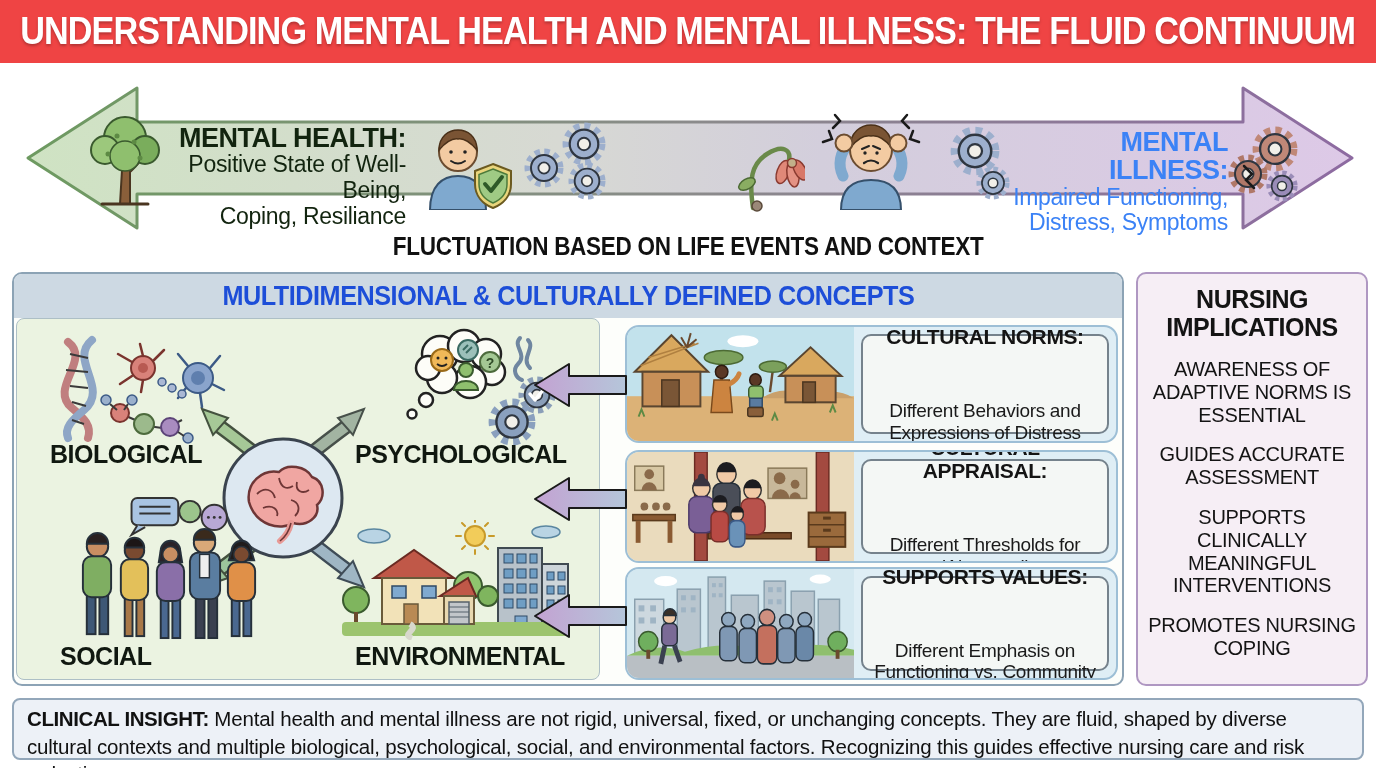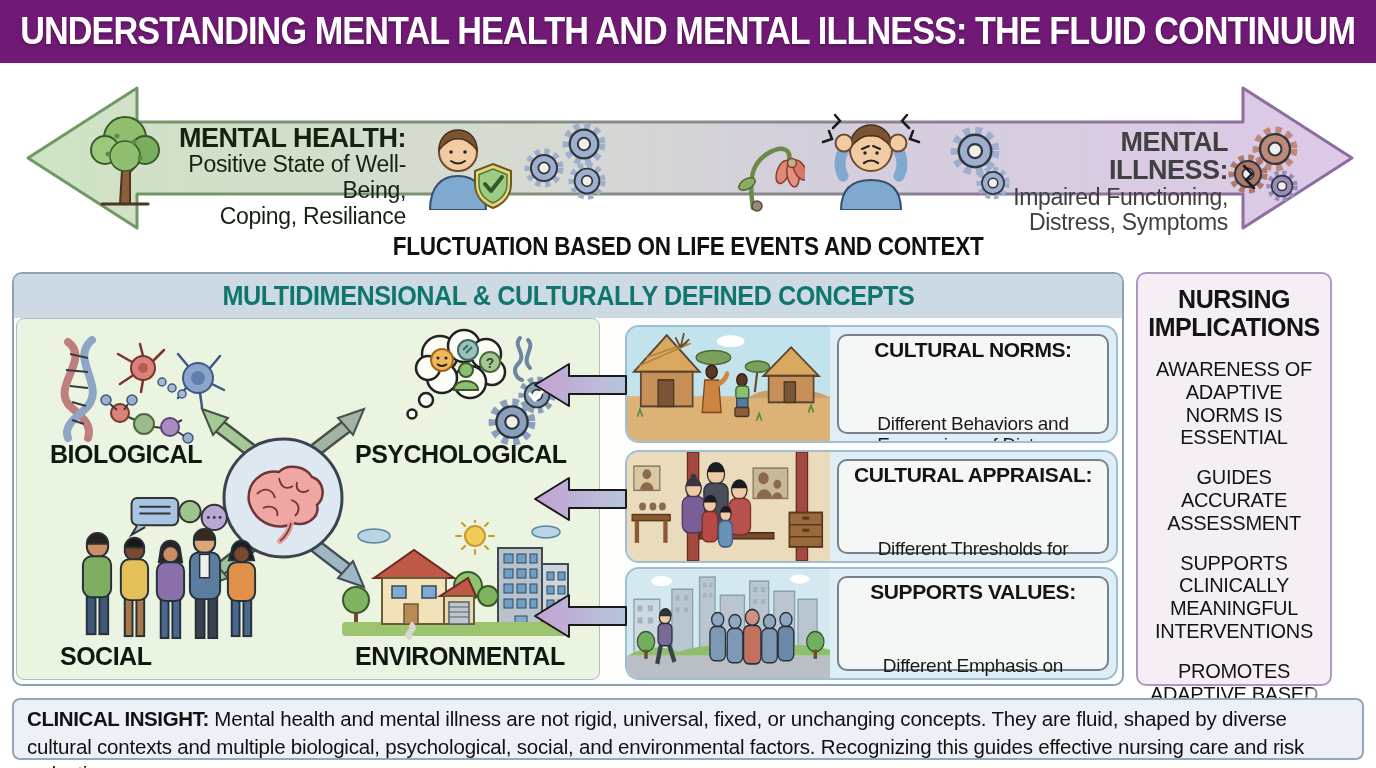--- a/index.html
+++ b/index.html
@@ -1,45 +1,45 @@
 <!DOCTYPE html>
 <html><head>
 <meta charset="utf-8">
 <style>
   html,body{margin:0;padding:0;background:#fff;}
   #stage{position:relative;width:1376px;height:768px;overflow:hidden;
          font-family:"Liberation Sans","DejaVu Sans",sans-serif;background:#fff;}
   .abs{position:absolute;}
   .narrow{display:inline-block;transform:scaleX(.9);transform-origin:50% 50%;white-space:nowrap;}
   
-  .titlebar{left:0;top:0;width:1376px;height:63px;background:#701a75;display:flex;align-items:center;justify-content:center;}
+  .titlebar{left:0;top:0;width:1376px;height:63px;background:#ef4444;display:flex;align-items:center;justify-content:center;}
   .titlebar h1{margin:0;color:#fff;font-size:38px;font-weight:bold;letter-spacing:-1px;
                text-shadow:0 2px 3px rgba(0,0,0,.25);}
   
   .caption{left:0;top:232px;width:1376px;text-align:center;font-size:25px;font-weight:600;color:#111;letter-spacing:-.3px;}
   
   .atext{text-align:right;color:#12240f;}
   .atext .h{font-size:27px;font-weight:bold;letter-spacing:-.5px;line-height:1.05;}
   .atext .d{font-size:23px;line-height:1.12;letter-spacing:-.3px;}
-  .atext.ill{color:#404040;}
+  .atext.ill{color:#3b82f6;}
   
   .panel{left:12px;top:272px;width:1112px;height:414px;background:#fdfefb;border:2px solid #8ca3b5;border-radius:10px;box-sizing:border-box;}
   .panel-header{left:14px;top:274px;width:1108px;height:44px;background:#cdd9e3;border-radius:8px 8px 0 0;
-                display:flex;align-items:center;justify-content:center;font-size:28px;font-weight:bold;color:#0f766e;letter-spacing:-.5px;}
+                display:flex;align-items:center;justify-content:center;font-size:28px;font-weight:bold;color:#1d4ed8;letter-spacing:-.5px;}
   .greenbox{left:16px;top:318px;width:584px;height:362px;background:#ebf3e1;border:1.5px solid #adbfc6;border-radius:8px;box-sizing:border-box;}
   .dim-label{font-size:25px;font-weight:bold;color:#101810;letter-spacing:-.5px;text-align:left;}
   
   .card{left:625px;width:493px;border:2px solid #9dbfd6;border-radius:14px;background:#dfeef5;box-sizing:border-box;display:flex;overflow:hidden;}
   .scene{flex:1;min-width:0;}
-  .cardbox{width:272px;margin:7px;background:#f4f7f5;border:2px solid #75828c;border-radius:10px;
-           display:flex;flex-direction:column;align-items:center;justify-content:space-between;text-align:center;padding:2px 6px;box-sizing:border-box;gap:12px;}
+  .cardbox{width:248px;margin:7px;background:#f4f7f5;border:2px solid #75828c;border-radius:10px;
+           display:flex;flex-direction:column;align-items:center;justify-content:center;text-align:center;padding:2px 6px;box-sizing:border-box;gap:12px;}
   .cardbox .t{font-size:21px;font-weight:bold;color:#141414;letter-spacing:-.4px;line-height:1.1;}
   .cardbox .x{font-size:19px;color:#1a1a1a;letter-spacing:-.3px;line-height:1.12;margin-top:40px;}
   
-  .nursing{left:1136px;top:272px;width:196px;height:414px;background:#f6eef5;border:2px solid #af97c2;border-radius:10px;
+  .nursing{left:1136px;top:272px;width:232px;height:414px;background:#f6eef5;border:2px solid #af97c2;border-radius:10px;
            box-sizing:border-box;padding:12px 10px;text-align:center;color:#141414;}
   .nursing .nt{font-size:25px;font-weight:bold;line-height:1.1;letter-spacing:-.5px;margin-bottom:4px;}
   .nursing .ni{font-size:20px;line-height:1.14;letter-spacing:-.3px;margin-top:17px;}
   
   .insight{left:12px;top:698px;width:1352px;height:62px;background:#edf1f7;border:2px solid #93a7ba;border-radius:8px;
            box-sizing:border-box;padding:5px 13px;font-size:20.5px;line-height:1.35;color:#111;letter-spacing:-.2px;}
   .insight b{letter-spacing:-.4px;}
   .wm{left:1294px;top:695px;width:42px;height:42px;background:rgba(255,255,255,.5);transform:rotate(45deg);border-radius:4px;}
   svg{display:block;}
 </style>
@@ -496,21 +496,21 @@
   </svg>
   <svg class="abs" style="left:533px;top:593px" width="95" height="46" viewBox="0 0 95 46">
     <polygon points="2,23 36,2 36,14 93,14 93,32 36,32 36,44" fill="url(#lg1)" stroke="#1a1a1a" stroke-width="2" stroke-linejoin="round"></polygon>
   </svg>
 
   <div class="abs nursing">
     <div class="nt">NURSING IMPLICATIONS</div>
     <div class="ni">AWARENESS OF ADAPTIVE NORMS IS ESSENTIAL</div>
     <div class="ni">GUIDES ACCURATE ASSESSMENT</div>
     <div class="ni">SUPPORTS CLINICALLY MEANINGFUL INTERVENTIONS</div>
-    <div class="ni">PROMOTES ADAPTIVE BASED</div>
+    <div class="ni">PROMOTES NURSING COPING</div>
   </div>
 
   <div class="abs wm"></div>
   <div class="abs insight">
     <b>CLINICAL INSIGHT:</b><span> Mental health and mental illness are not rigid, universal, fixed, or unchanging concepts. They are fluid, shaped by diverse cultural contexts and multiple biological, psychological, social, and environmental factors. Recognizing this guides effective nursing care and risk reduction.</span>
   </div>
 
 </div>
 
 </body></html>

